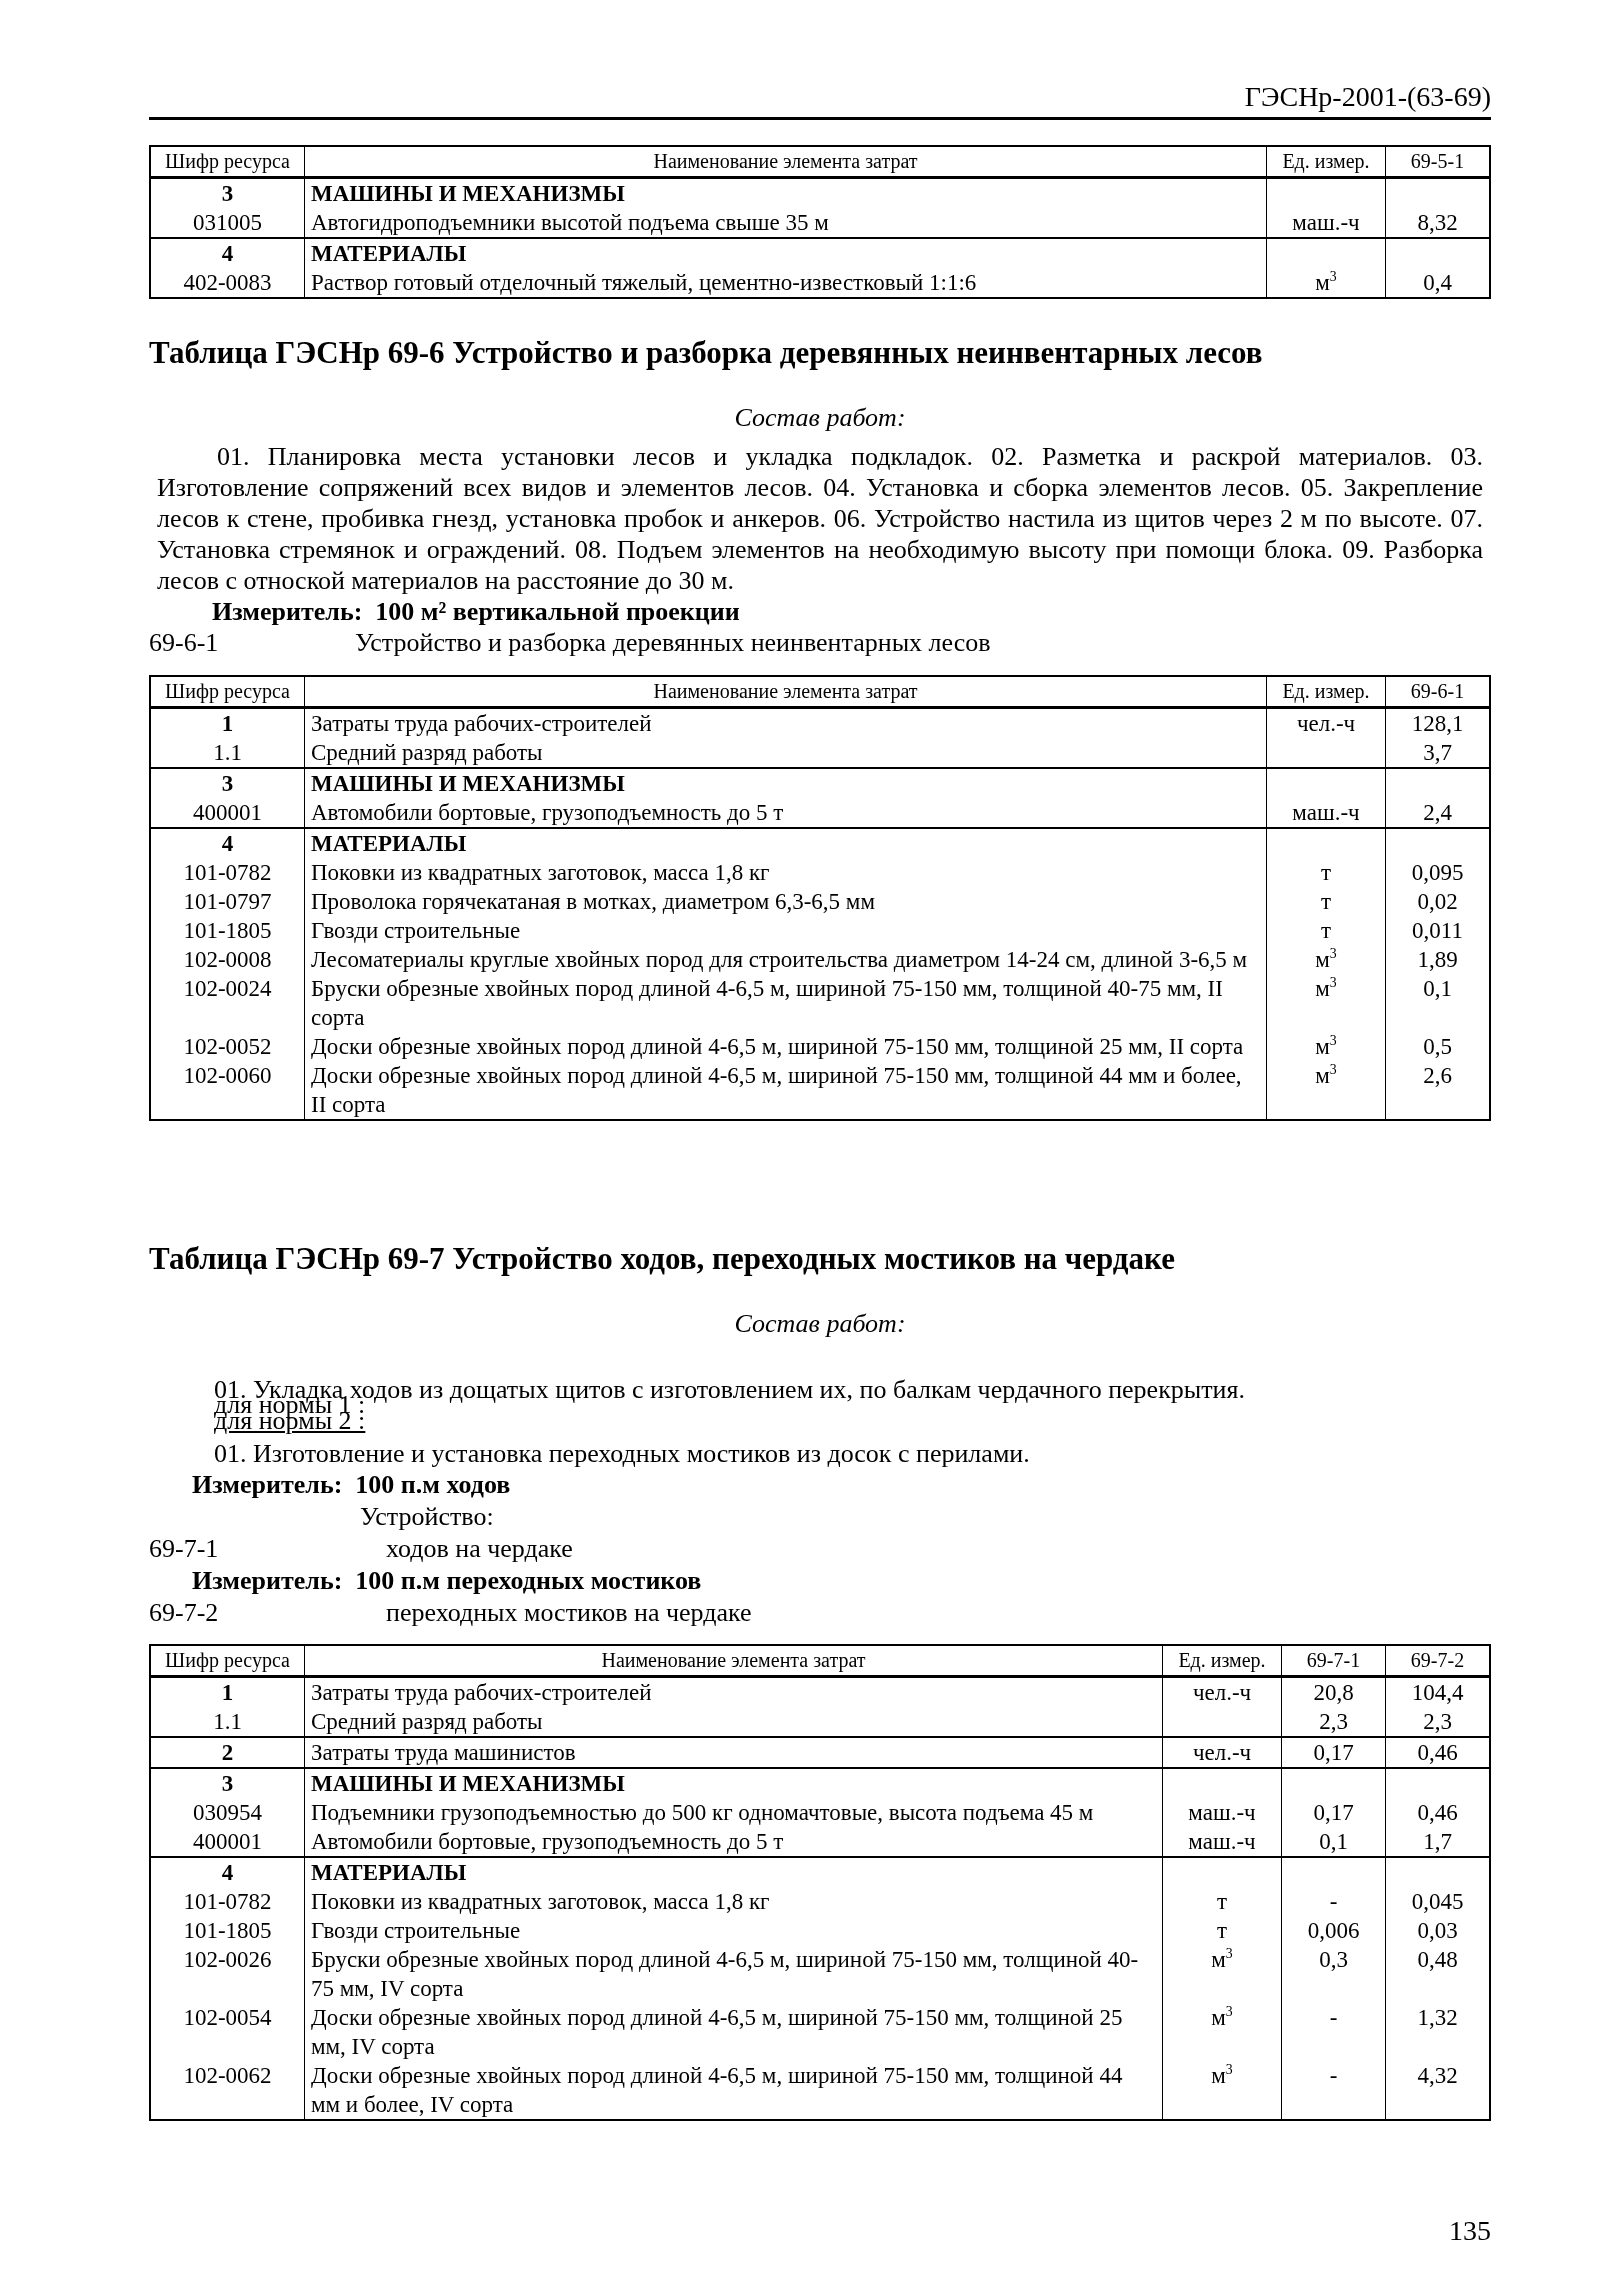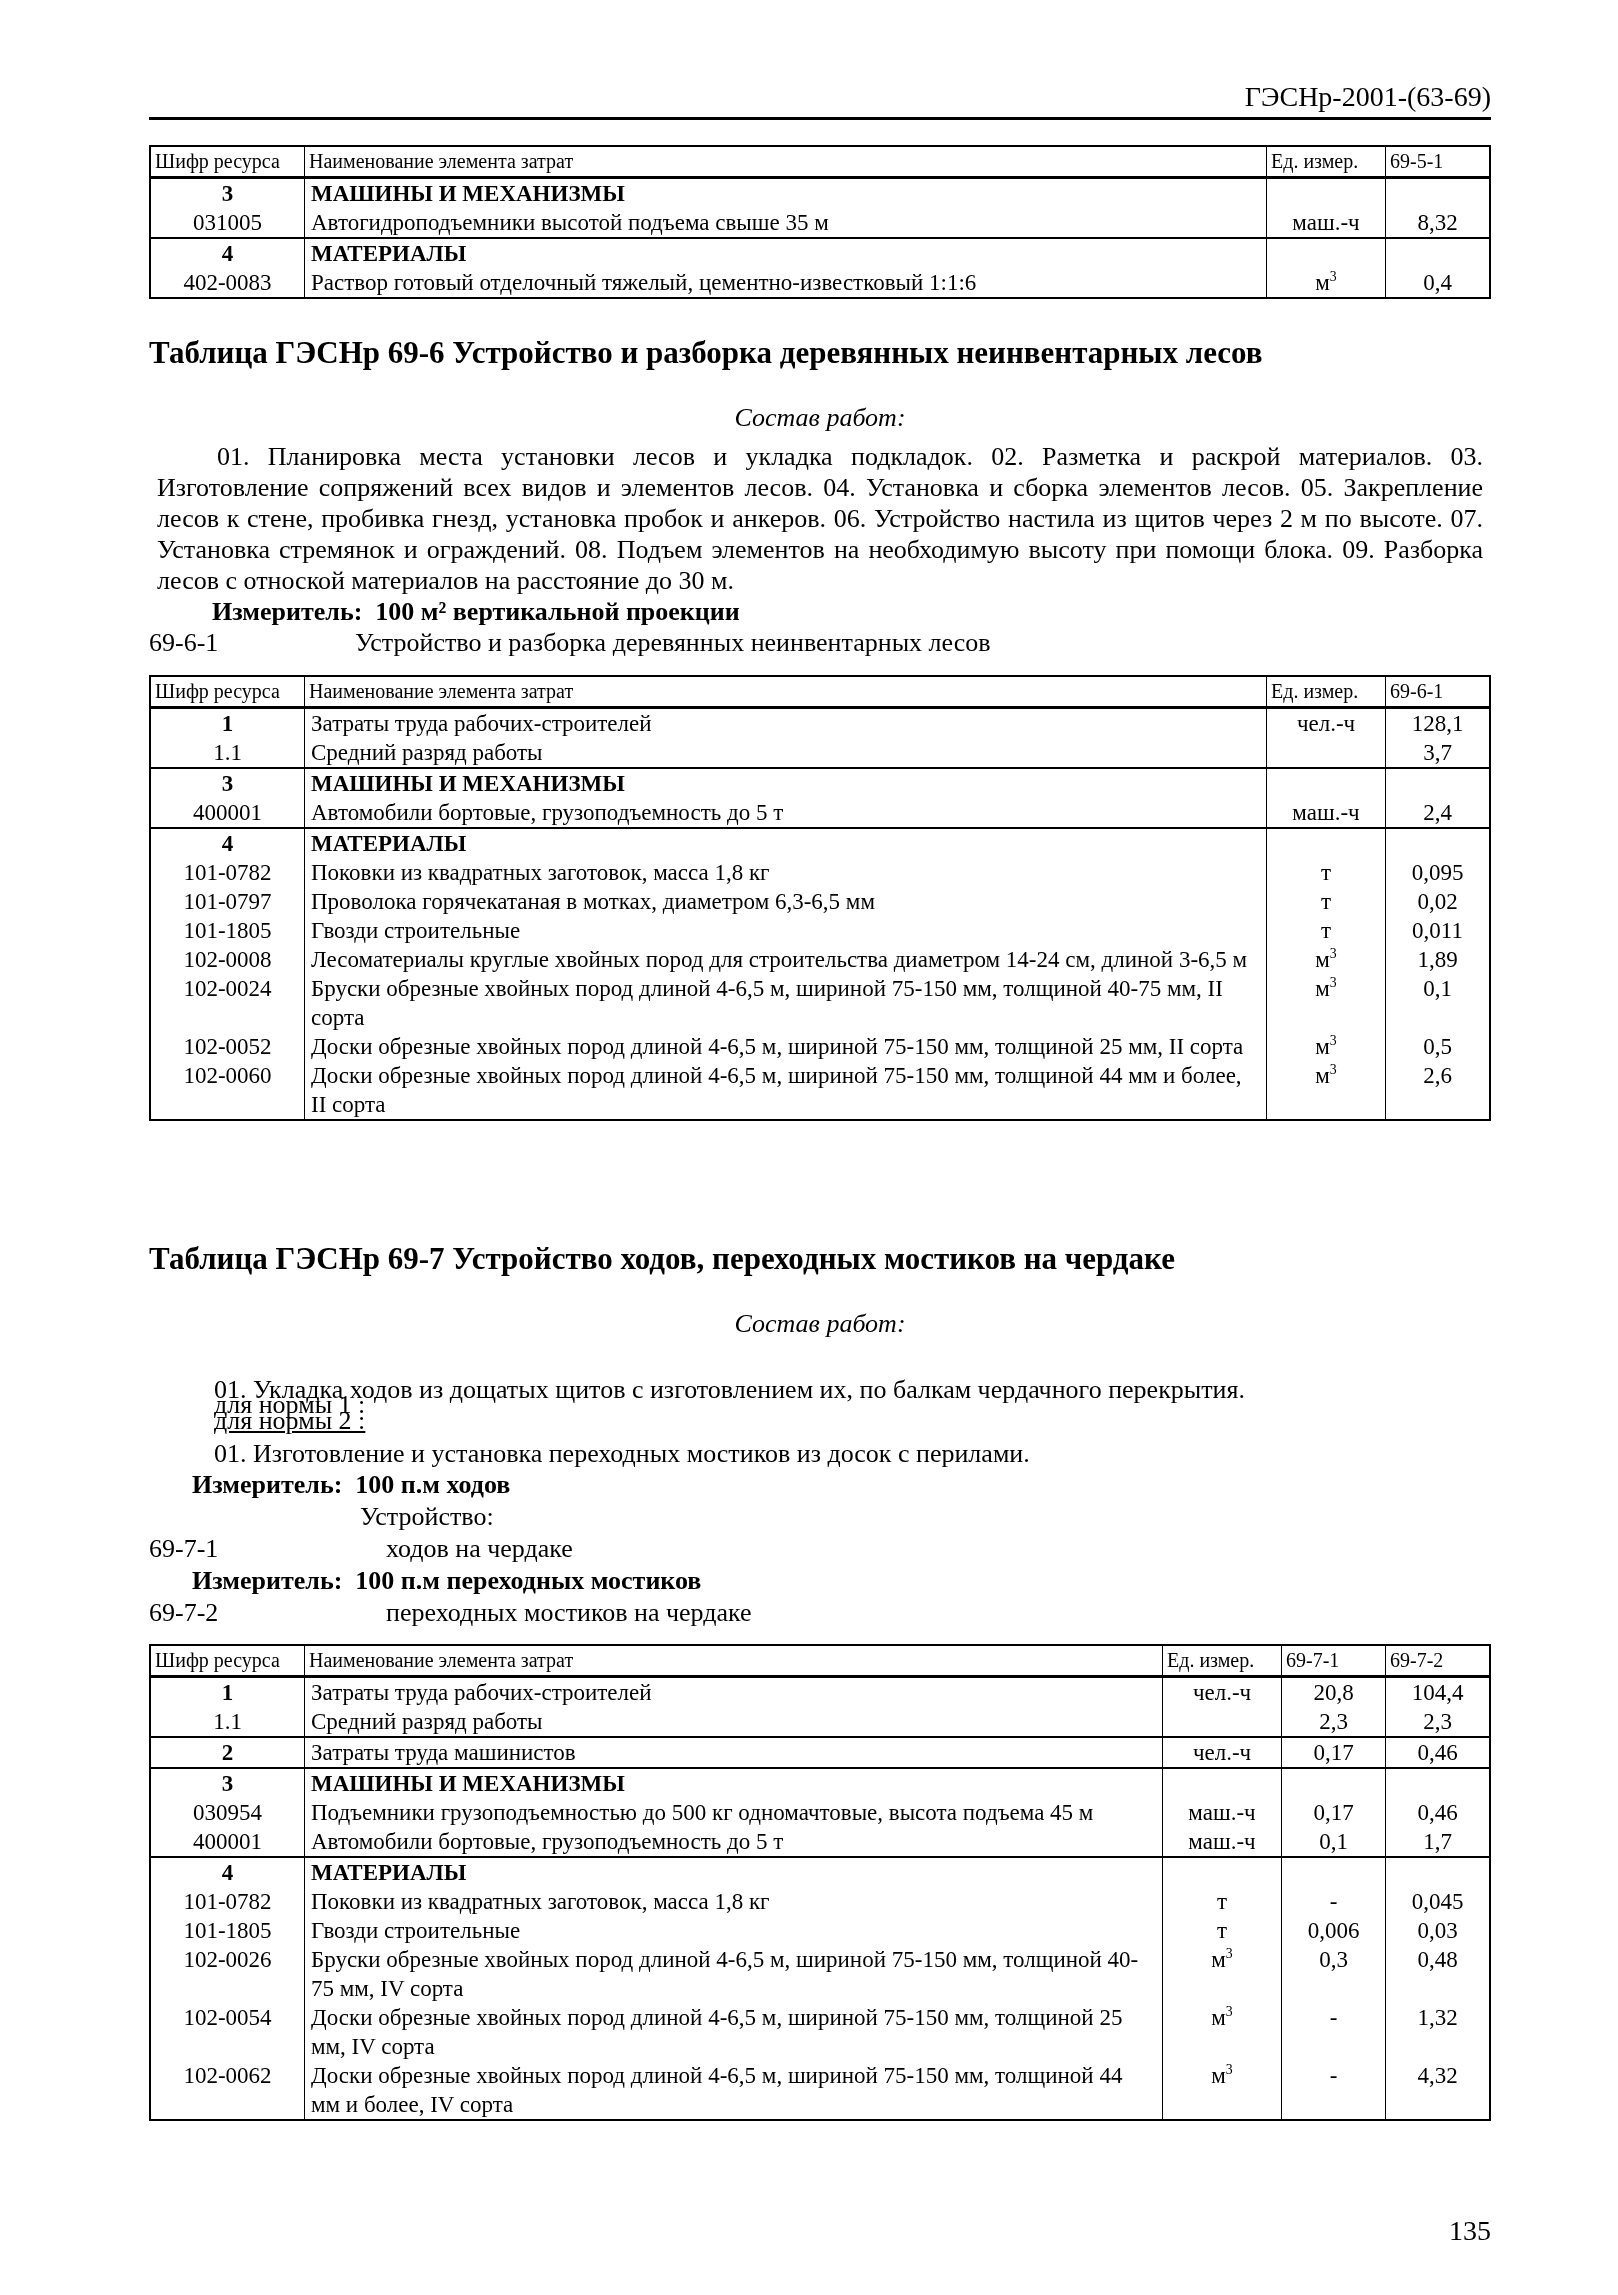--- a/index.html
+++ b/index.html
@@ -3,21 +3,21 @@
 <meta charset="utf-8">
 <style>
   html, body { margin:0; padding:0; background:#fff; }
   body { width:1618px; height:2295px; position:relative; font-family:"Liberation Serif", serif; color:#000; }
   .page { position:absolute; left:149px; top:0; width:1342px; }
   .running-head { position:absolute; left:0; top:81px; width:1342px; text-align:right; font-size:28px; }
   .head-rule { position:absolute; left:0; top:117px; width:1342px; height:2.5px; background:#000; }
   table.norm { border-collapse:collapse; width:1342px; font-size:23px; line-height:29px; position:absolute; left:0; }
   table.norm td, table.norm th { border-left:1.5px solid #000; border-right:1.5px solid #000; padding:0 6px; vertical-align:top; }
   table.norm { border:2.5px solid #000; }
-  table.norm th { font-weight:normal; font-size:20px; border-bottom:3px solid #000; padding:2px 4px; line-height:25px; text-align:left; }
+  table.norm th { font-weight:normal; font-size:20px; border-bottom:3px solid #000; padding:2px 4px; line-height:25px; text-align:center; }
   tr.grp-top td { border-top:2.5px solid #000; }
   td.code { text-align:center; width:141px; }
   td.unit { text-align:center; width:106px; }
   td.val { text-align:center; width:91px; }
   td.sect { font-weight:bold; padding-left:13px; }
   td.code.b { font-weight:bold; }
   sup { font-size:60%; line-height:0; }
   .title { position:absolute; left:0; font-weight:bold; font-size:31px; }
   .italic-center { position:absolute; left:0; width:1342px; text-align:center; font-style:italic; font-size:26px; }
   .para { position:absolute; left:0; width:1342px; font-size:26px; line-height:31px; text-align:justify; }

